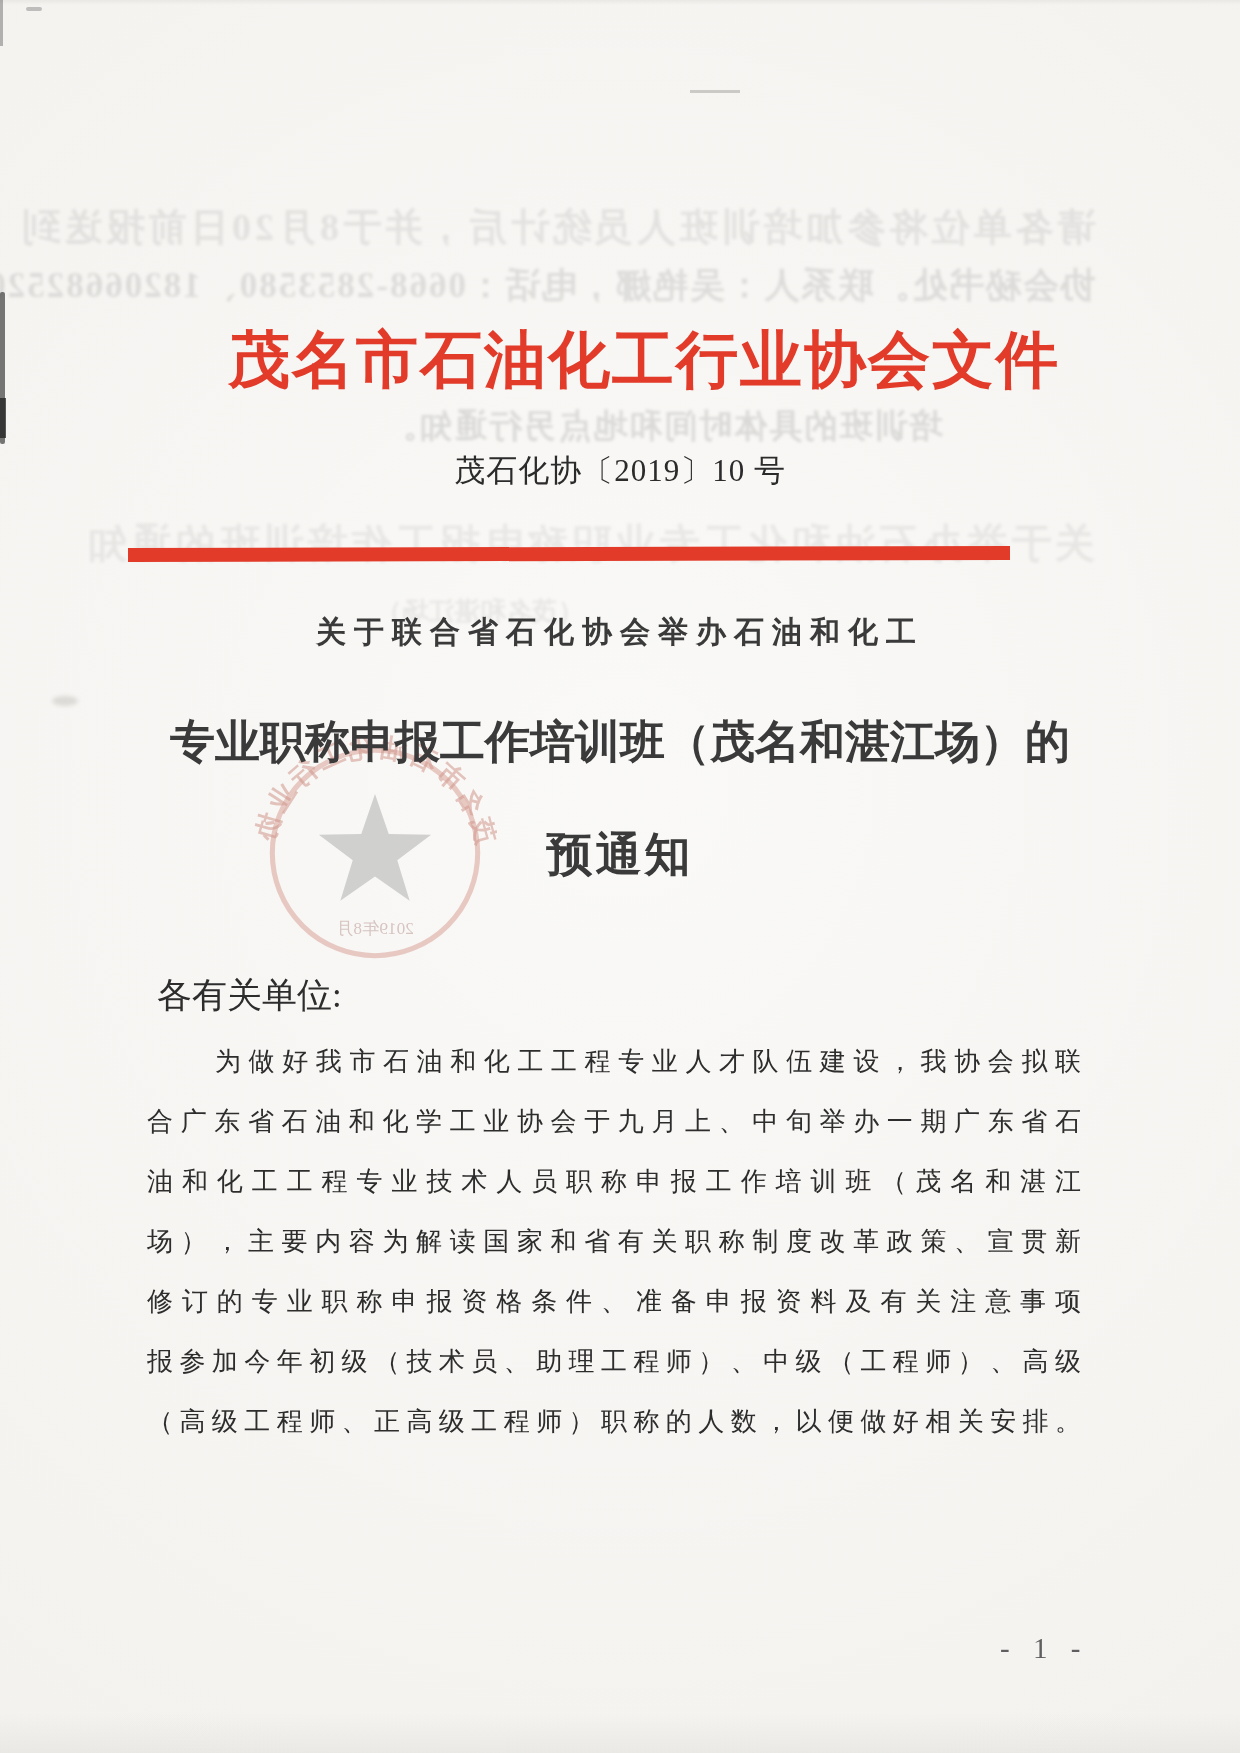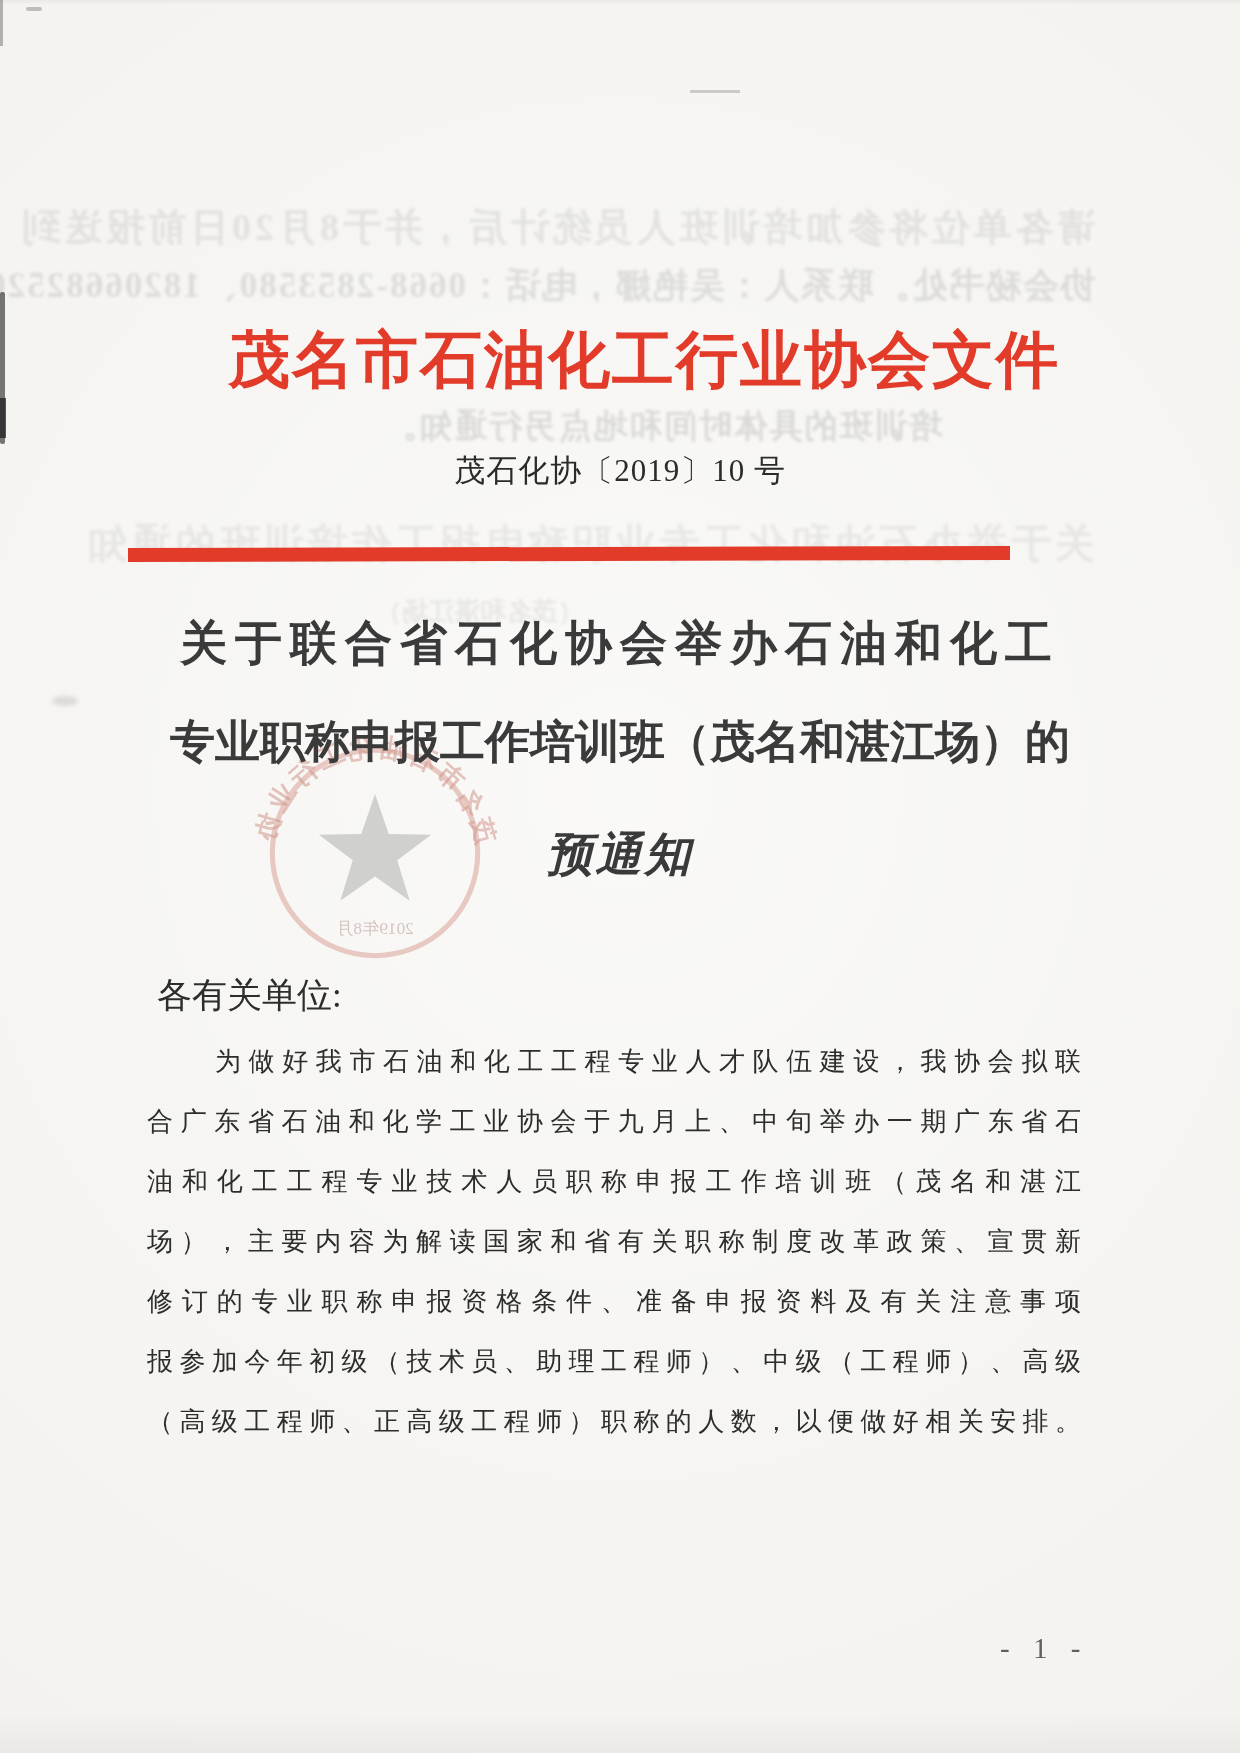--- a/index.html
+++ b/index.html
@@ -38,23 +38,23 @@
     position:absolute;top:450px;left:0;width:100%;
     text-align:center;font-size:31px;color:#2b2b2b;letter-spacing:1px;
   }
   .red-rule{
     position:absolute;top:547px;left:128px;width:882px;height:14px;
     background:#e23b2a;transform:rotate(-0.12deg);
   }
   
   .notice-title{position:absolute;left:0;width:100%;text-align:center;
     font-weight:bold;color:#3a3a3a;}
-  .nt1{top:612px;font-size:47px;letter-spacing:8px;}
+  .nt1{top:612px;font-size:30px;letter-spacing:8px;}
   .nt2{top:712px;font-size:45px;letter-spacing:0px;}
-  .nt3{top:824px;font-size:46px;letter-spacing:3px;font-style:italic;}
+  .nt3{top:824px;font-size:46px;letter-spacing:3px;}
   
   .seal{
     position:absolute;left:253px;top:731px;width:244px;height:244px;
     transform:scaleX(-1);opacity:.85;filter:blur(.5px);pointer-events:none;
   }
   
   .salutation{
     position:absolute;left:157px;top:972px;font-size:35px;color:#2d2d2d;
   }
   .body-block{

